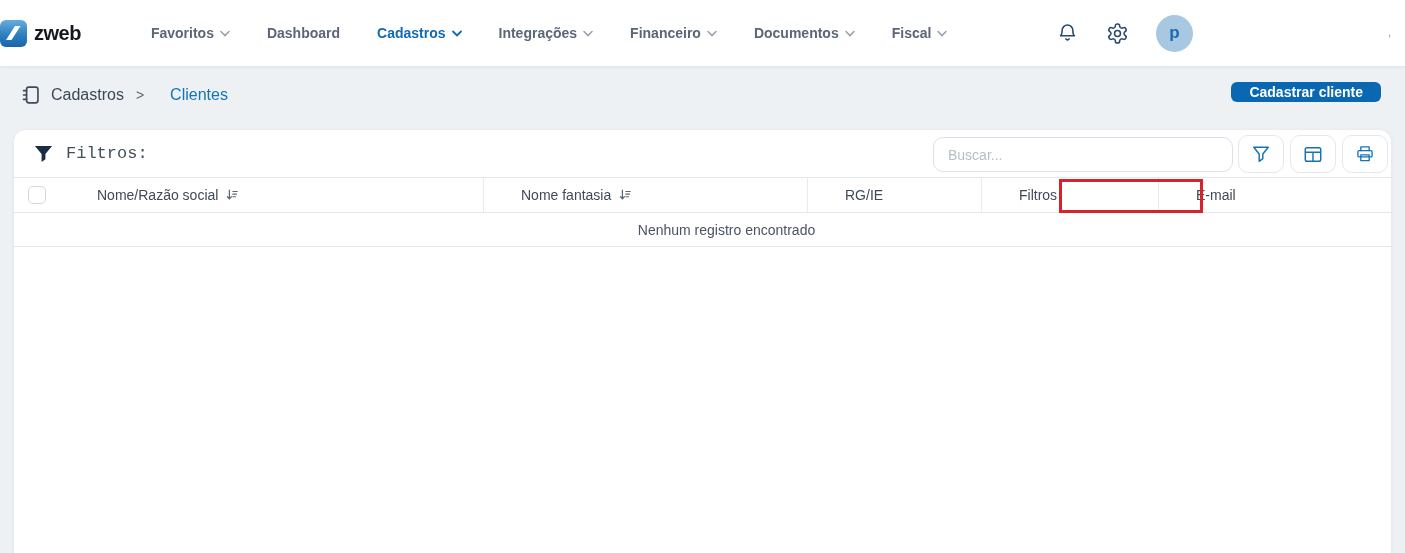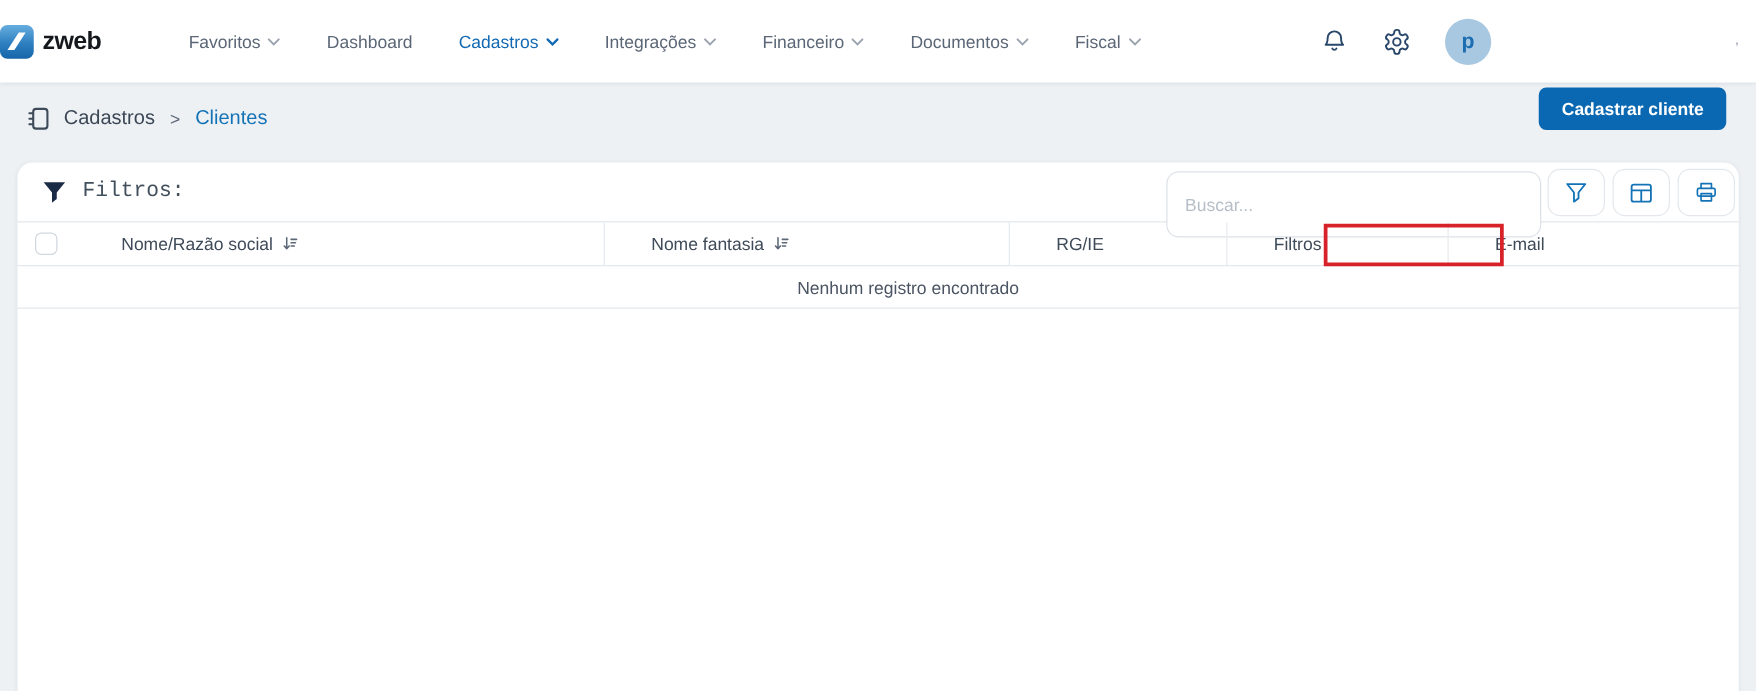--- a/index.html
+++ b/index.html
@@ -22,61 +22,61 @@
   .logo-mark {
     width:27px; height:27px; border-radius:6px; position:relative; overflow:hidden;
     background:linear-gradient(180deg,#66adde 0%,#2e7fc0 55%,#1565a8 100%);
   }
   .logo-mark svg { position:absolute; inset:0; }
   .logo-text { font-size:20px; font-weight:800; color:#15181c; letter-spacing:-.5px; }
 
   .nav { display:flex; align-items:center; gap:37px; margin-left:70px; }
   .nav-item {
     display:flex; align-items:center; gap:6px; cursor:pointer;
-    font-size:14px; font-weight:400; color:#5b6676; white-space:nowrap;
+    font-size:14px; font-weight:700; color:#5b6676; white-space:nowrap;
   }
   .nav-item .chev { display:flex; color:#9aa3af; }
   .nav-item.active { color:#1169b3; }
   .nav-item.active .chev { color:#1169b3; }
 
   .top-actions { position:absolute; right:212px; top:0; height:66px; display:flex; align-items:center; gap:27px; }
   .icon-btn { display:flex; align-items:center; justify-content:center; cursor:pointer; color:#28476b; }
   .avatar {
     width:37px; height:37px; border-radius:50%; background:#a8c8e1;
     display:flex; align-items:center; justify-content:center;
     color:#1b6cb0; font-size:17px; font-weight:700; cursor:pointer;
   }
   .tiny-mark { position:absolute; right:14px; top:26px; color:#8a93a0; font-size:11px; }
 
   
   .breadcrumb-row { position:absolute; top:66px; left:0; width:100%; height:64px; }
   .breadcrumb { position:absolute; left:20px; top:18px; display:flex; align-items:center; gap:10px; }
   .crumb-icon { display:flex; color:#3e4a59; }
   .crumb-parent { font-size:16px; color:#3c4756; }
   .crumb-sep { font-size:14px; color:#5b6676; padding:0 2px; }
-  .crumb-current { font-size:16px; color:#1473b6; cursor:pointer; }
+  .crumb-current { font-size:16px; color:#1473b6; cursor:pointer;margin-left:14px; }
   .primary-btn {
-    position:absolute; right:24px; top:4px; height:34px; padding:0 18px;
+    position:absolute; right:24px; top:16px; height:20px; padding:0 18px;
     background:#0a68b2; color:#ffffff; border:none; border-radius:6px;
     font-family:"Liberation Sans",sans-serif; font-size:14px; font-weight:700; cursor:pointer;
   }
 
   
   .card {
     position:absolute; top:130px; left:14px; width:1377px; height:440px;
     background:#ffffff; border-radius:12px;
     box-shadow:0 1px 4px rgba(20,40,80,.07);
   }
 
   
   .toolbar { position:relative; height:48px; border-bottom:1px solid #e4e8ec; display:flex; align-items:center; }
   .funnel-filled { margin-left:19px; display:flex; color:#1c2b45; }
   .filters-label { margin-left:12px; font-size:17px; color:#42505e;font-family:Liberation Mono, monospace; }
   .search-input {
-    position:absolute; left:919px; top:7px; width:300px; height:53px;
+    position:absolute; left:919px; top:7px; width:300px; height:35px;
     border:1px solid #dde2e8; border-radius:10px; padding:0 14px;
     font-family:"Liberation Sans",sans-serif; font-size:14px; color:#333; background:#fff; outline:none;
   }
   .search-input::placeholder { color:#b6bec8; }
   .tool-btns { position:absolute; right:3px; top:5px; display:flex; gap:6px; }
   .tool-btn {
     width:46px; height:38px; background:#fff; border:1px solid #e4e8ec; border-radius:10px;
     display:flex; align-items:center; justify-content:center; color:#1473b6; cursor:pointer;
   }
 

